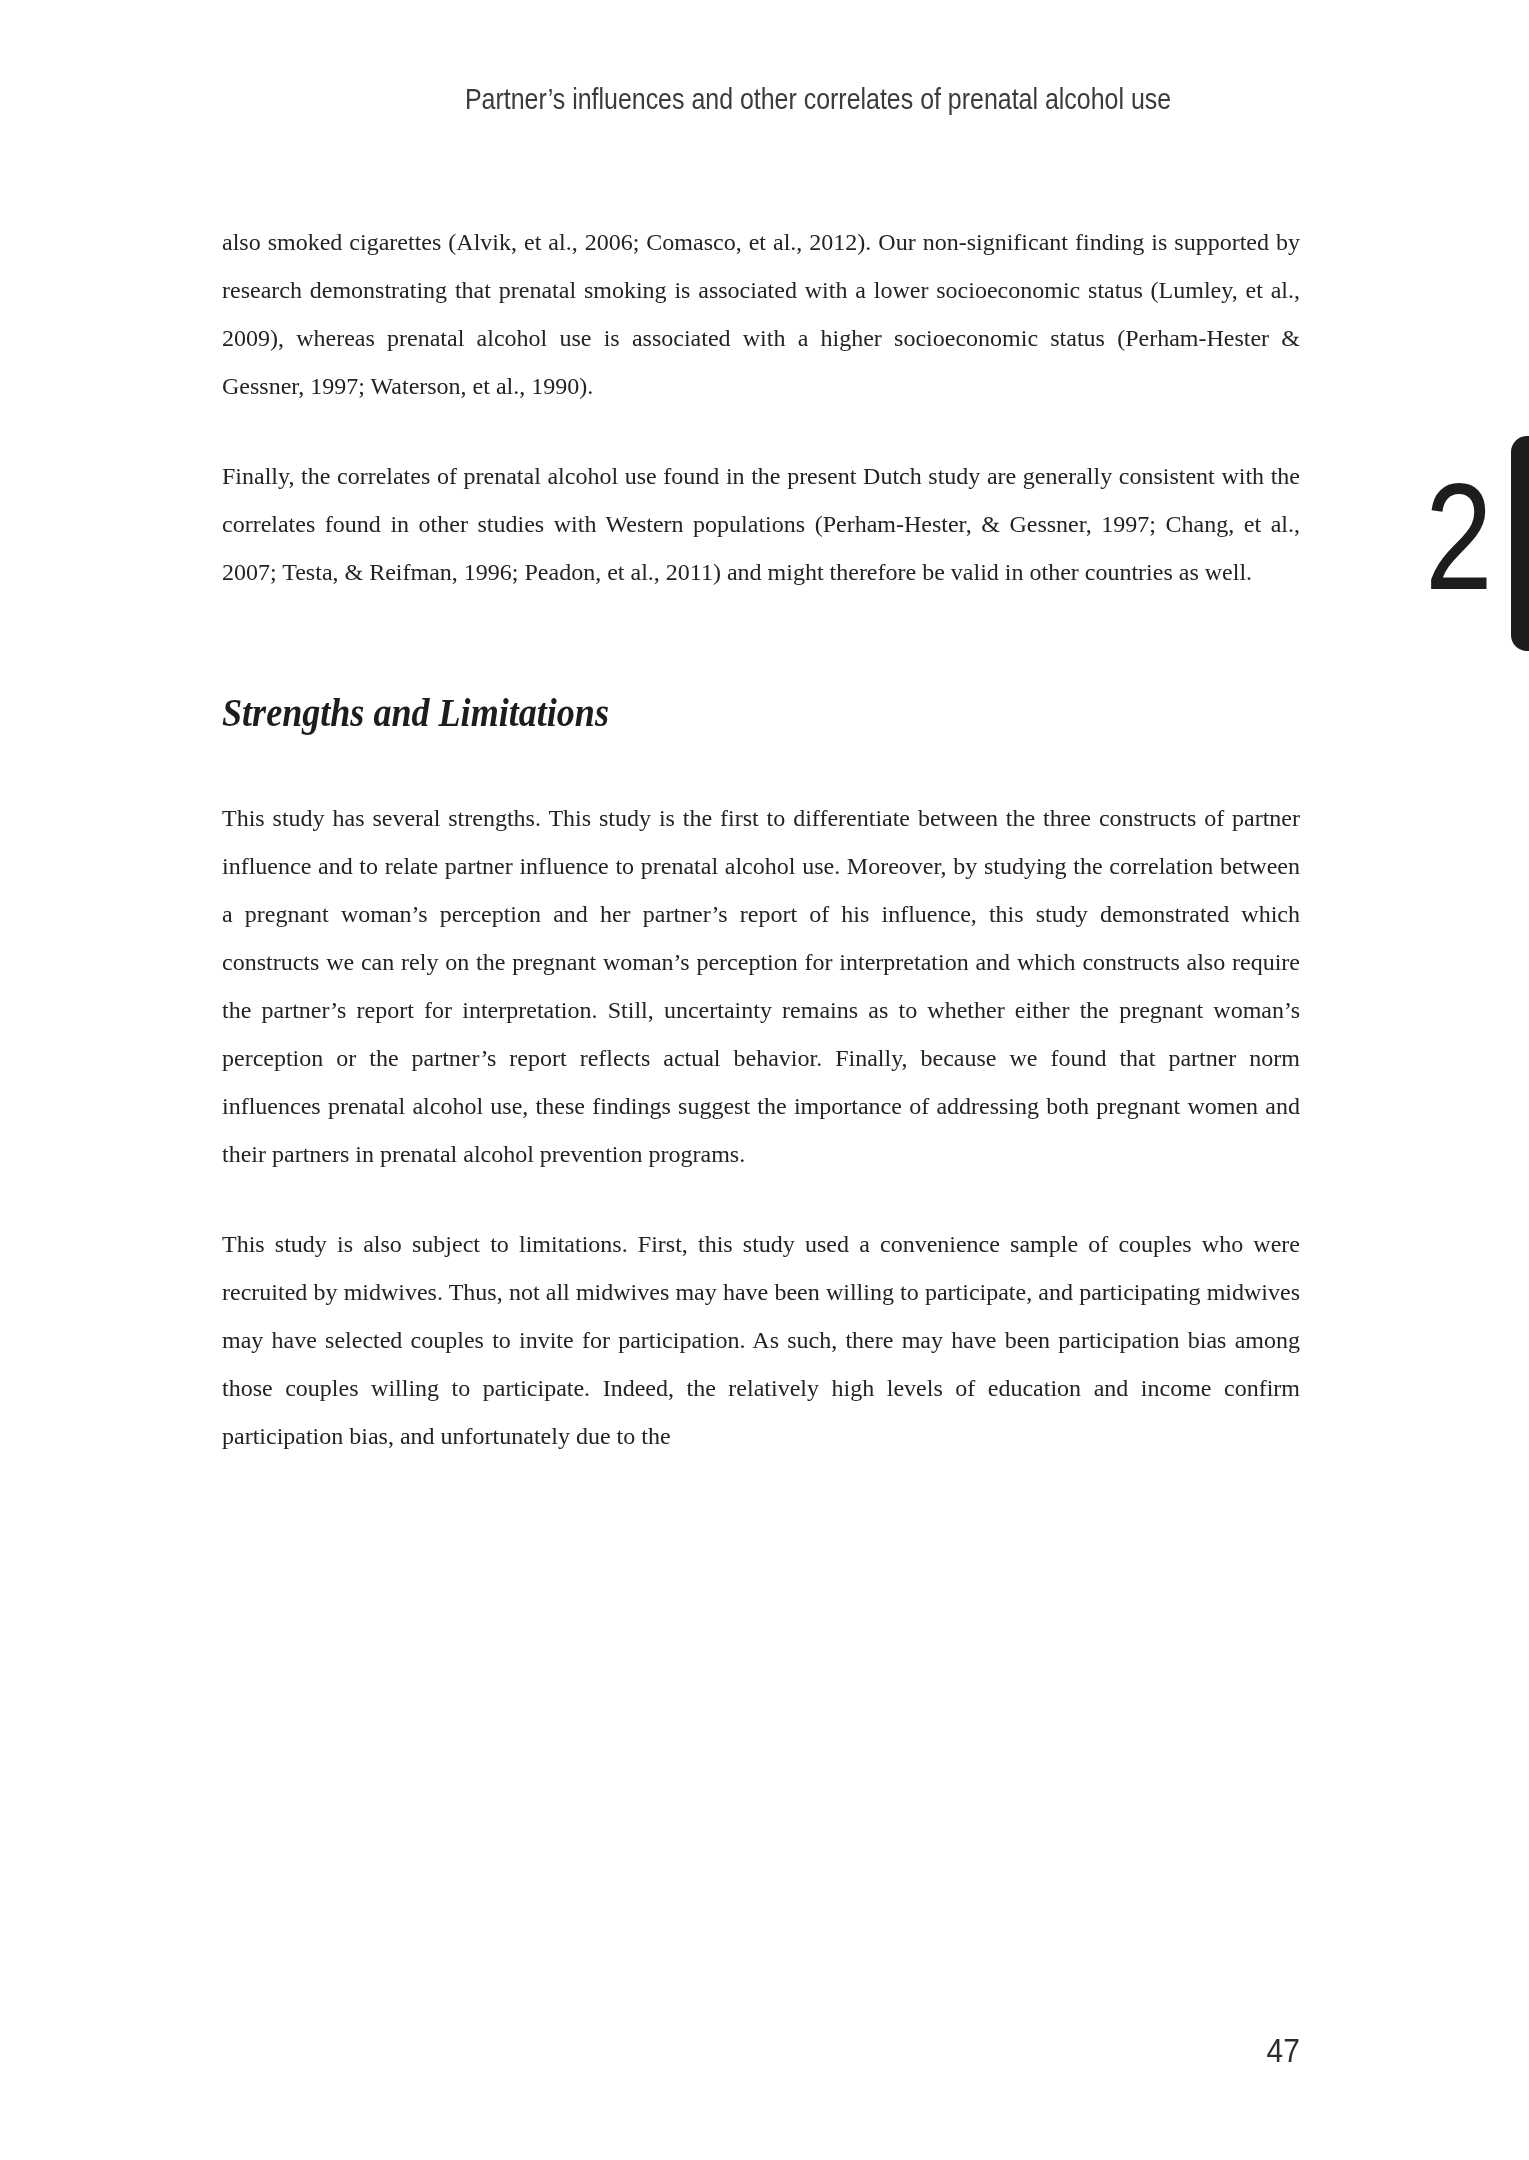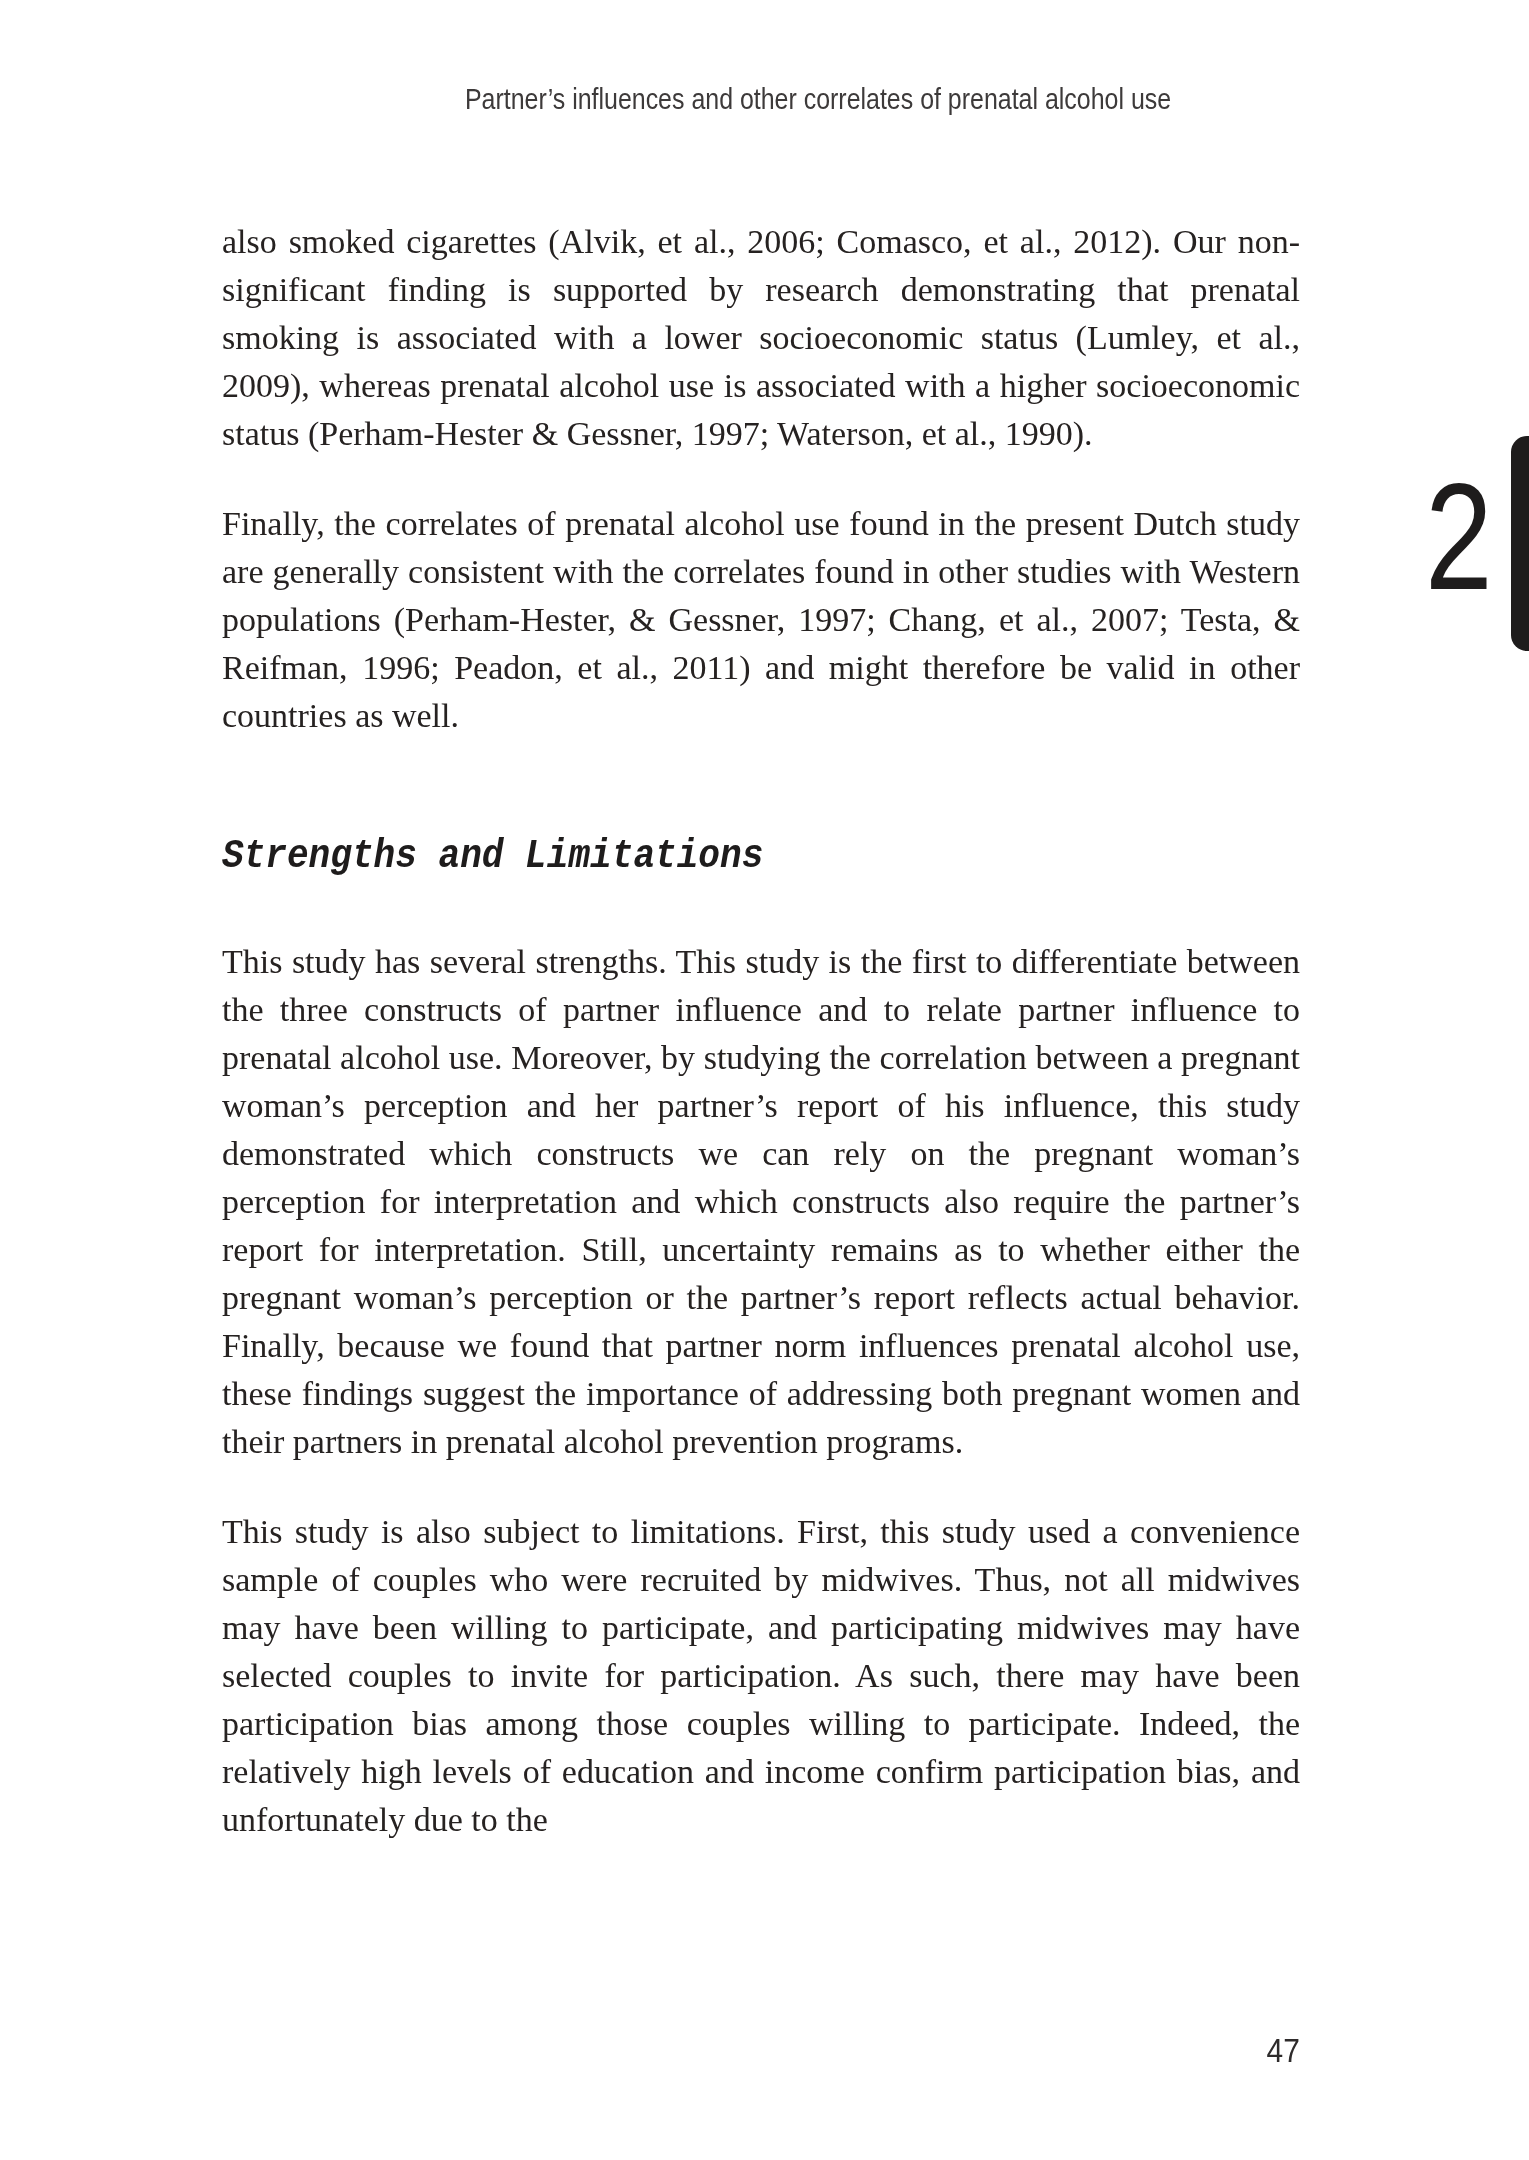--- a/index.html
+++ b/index.html
@@ -34,28 +34,28 @@
   }
   .content-column {
     position: absolute;
     top: 218px;
     left: 222px;
     width: 1078px;
   }
   .body-paragraph {
     margin: 0 0 42px 0;
     font-family: "Liberation Serif", serif;
-    font-size: 34px;
+    font-size: 24px;
     line-height: 48px;
     text-align: justify;
     color: #262221;
   }
   .section-heading {
     margin: 92px 0 58px 0;
-    font-family: Liberation Mono, monospace;
+    font-family: Liberation Serif, serif;
     font-style: italic;
     font-weight: 700;
     font-size: 41px;
     line-height: 48px;
     color: #1e1c1c;
   }
   .section-heading .squeeze {
     display: inline-block;
     transform: scaleX(0.88);
     transform-origin: 0 50%;

